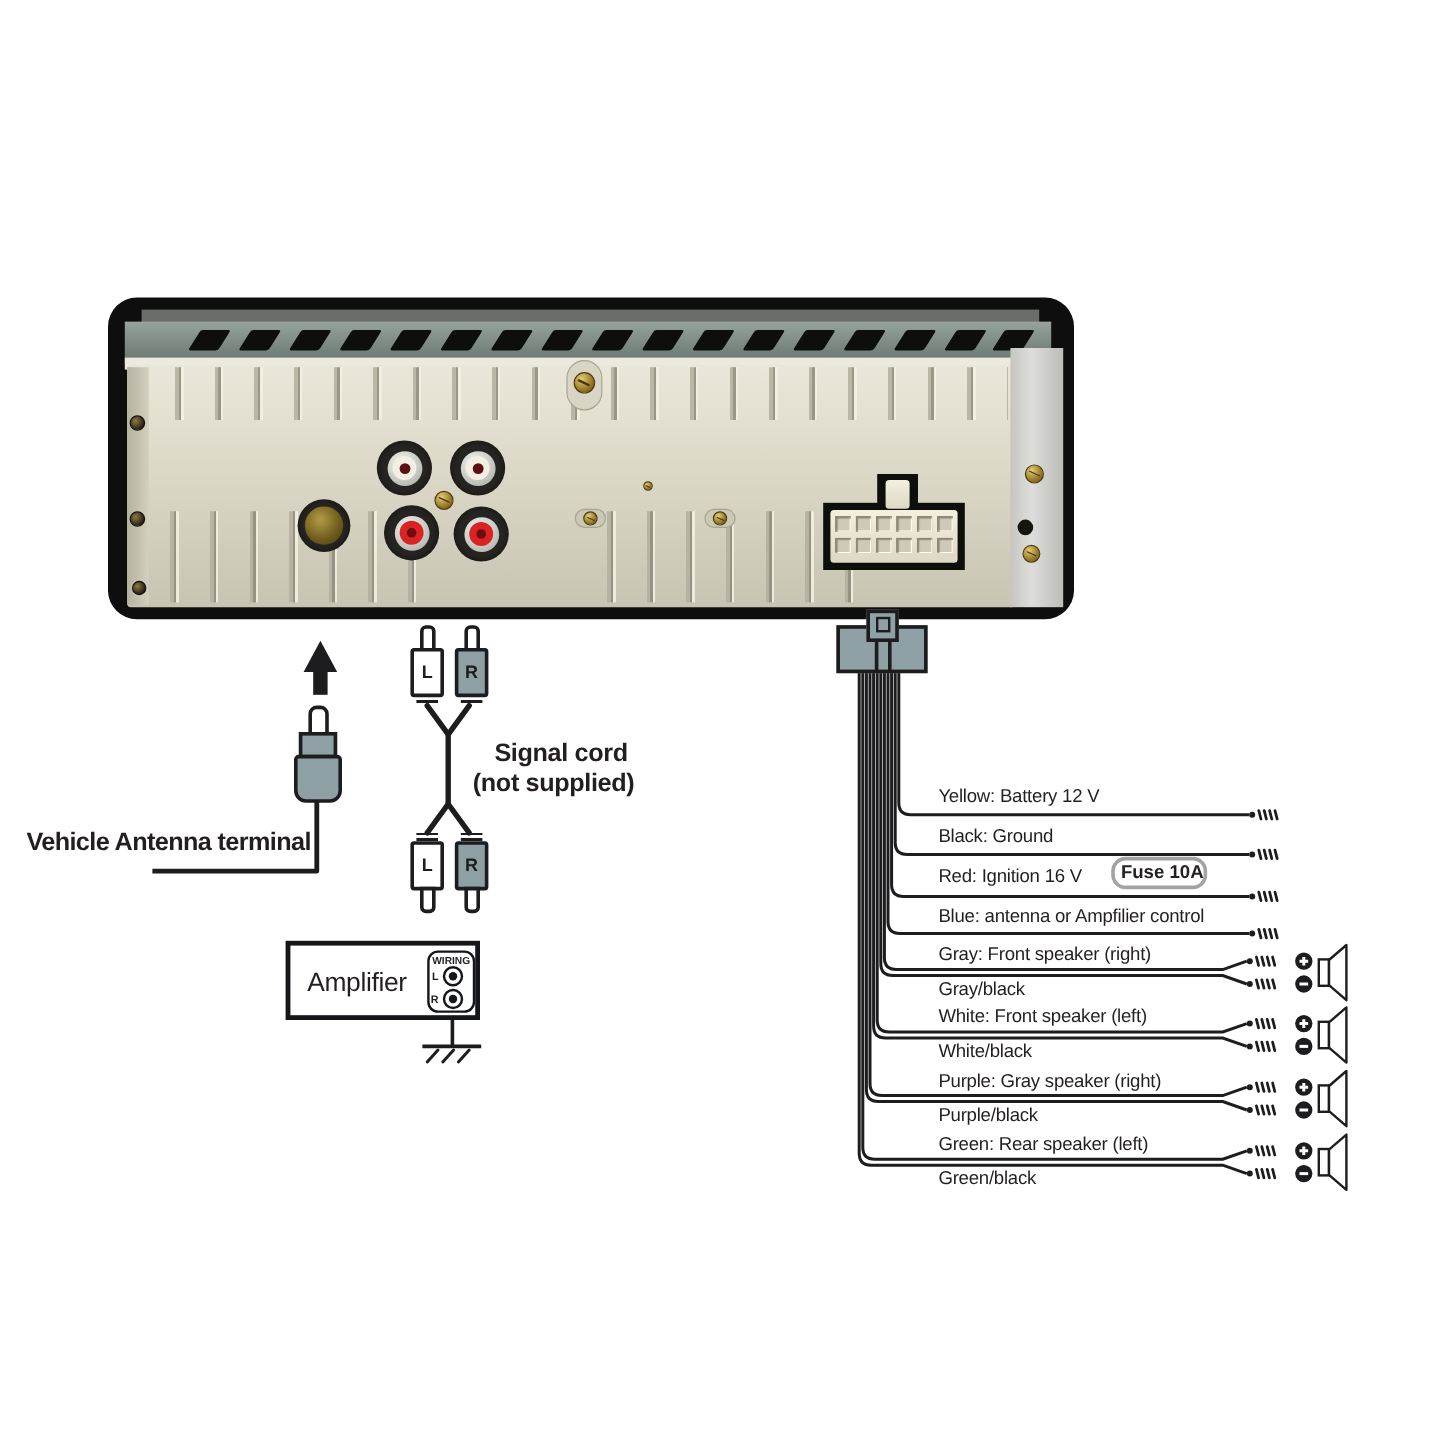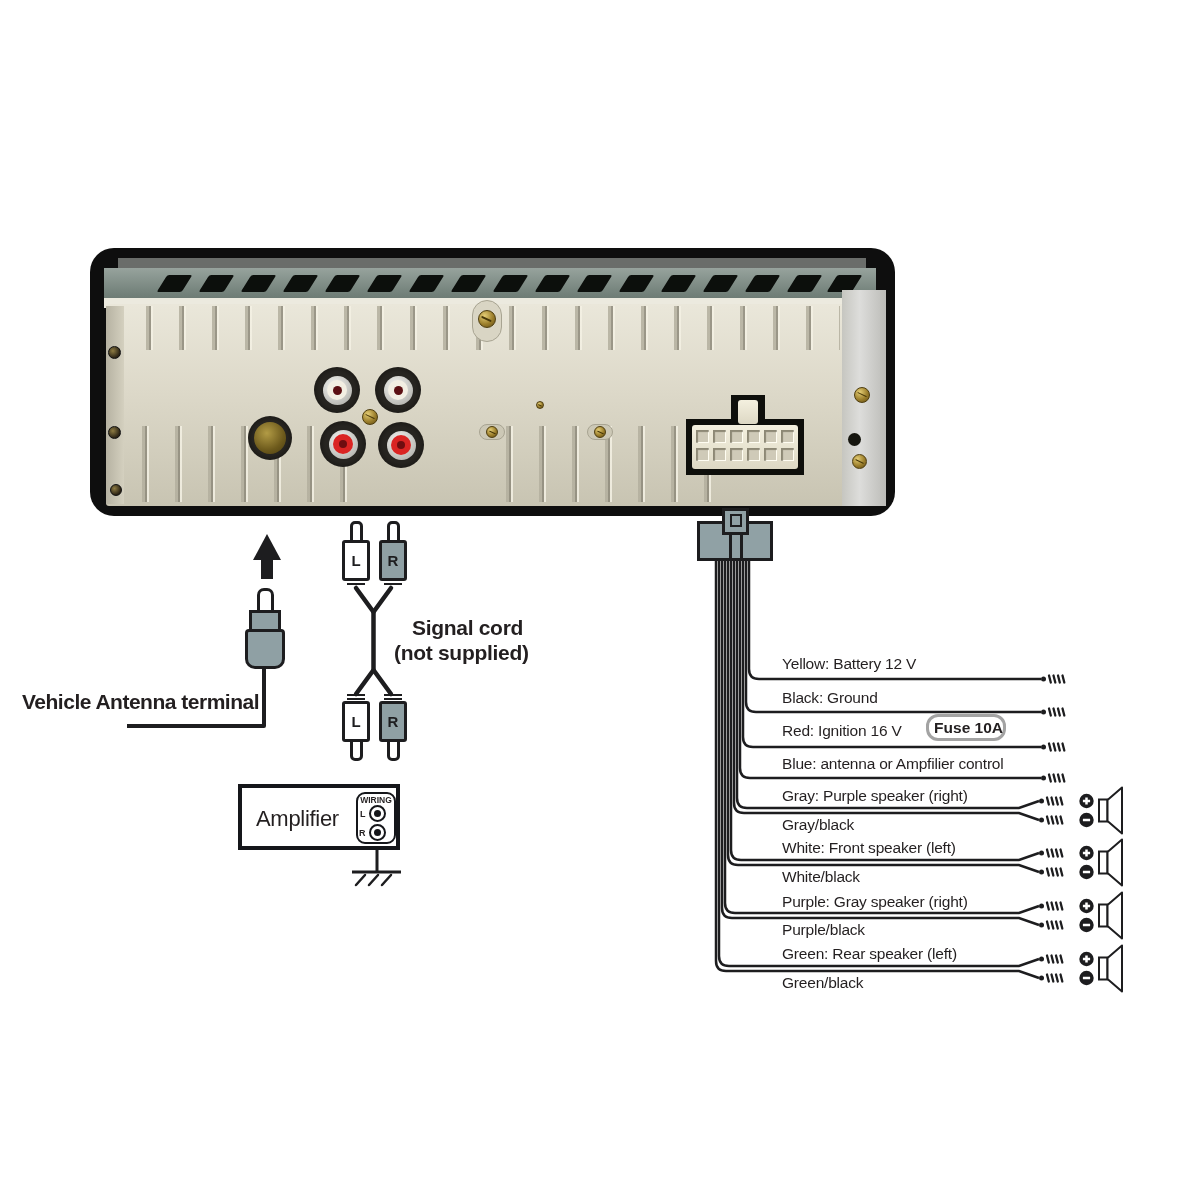--- a/index.html
+++ b/index.html
@@ -297,21 +297,21 @@
       <div class="amp-jack" style="left:11px; top:30px;"></div>
     </div>
   </div>
 
   <div class="fuse-box">Fuse 10A</div>
 
   <div class="wire-label" style="top:655px;">Yellow: Battery 12 V</div>
   <div class="wire-label" style="top:689px;text-align:center;">Black: Ground</div>
   <div class="wire-label" style="top:722px;">Red: Ignition 16 V</div>
   <div class="wire-label" style="top:755px;">Blue: antenna or Ampfilier control</div>
-  <div class="wire-label" style="top:787px;">Gray: Purple speaker (right)</div>
+  <div class="wire-label" style="top:787px;">Gray: Front speaker (right)</div>
   <div class="wire-label" style="top:816px;">Gray/black</div>
   <div class="wire-label" style="top:839px;">White: Front speaker (left)</div>
   <div class="wire-label" style="top:868px;">White/black</div>
   <div class="wire-label" style="top:893px;">Purple: Gray speaker (right)</div>
   <div class="wire-label" style="top:921px;">Purple/black</div>
   <div class="wire-label" style="top:945px;">Green: Rear speaker (left)</div>
   <div class="wire-label" style="top:974px;">Green/black</div>
 
 </div>
 

